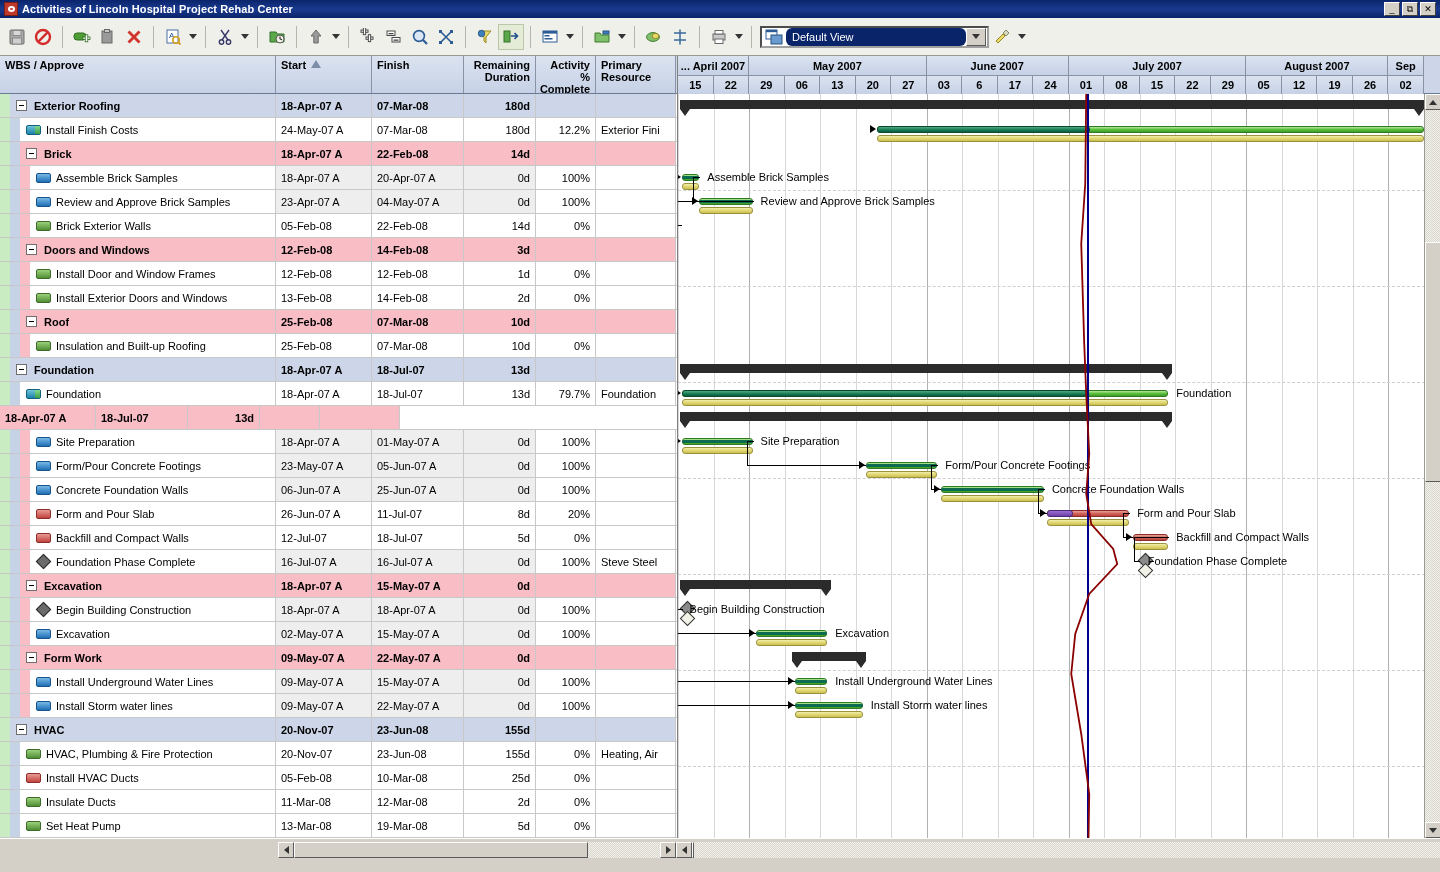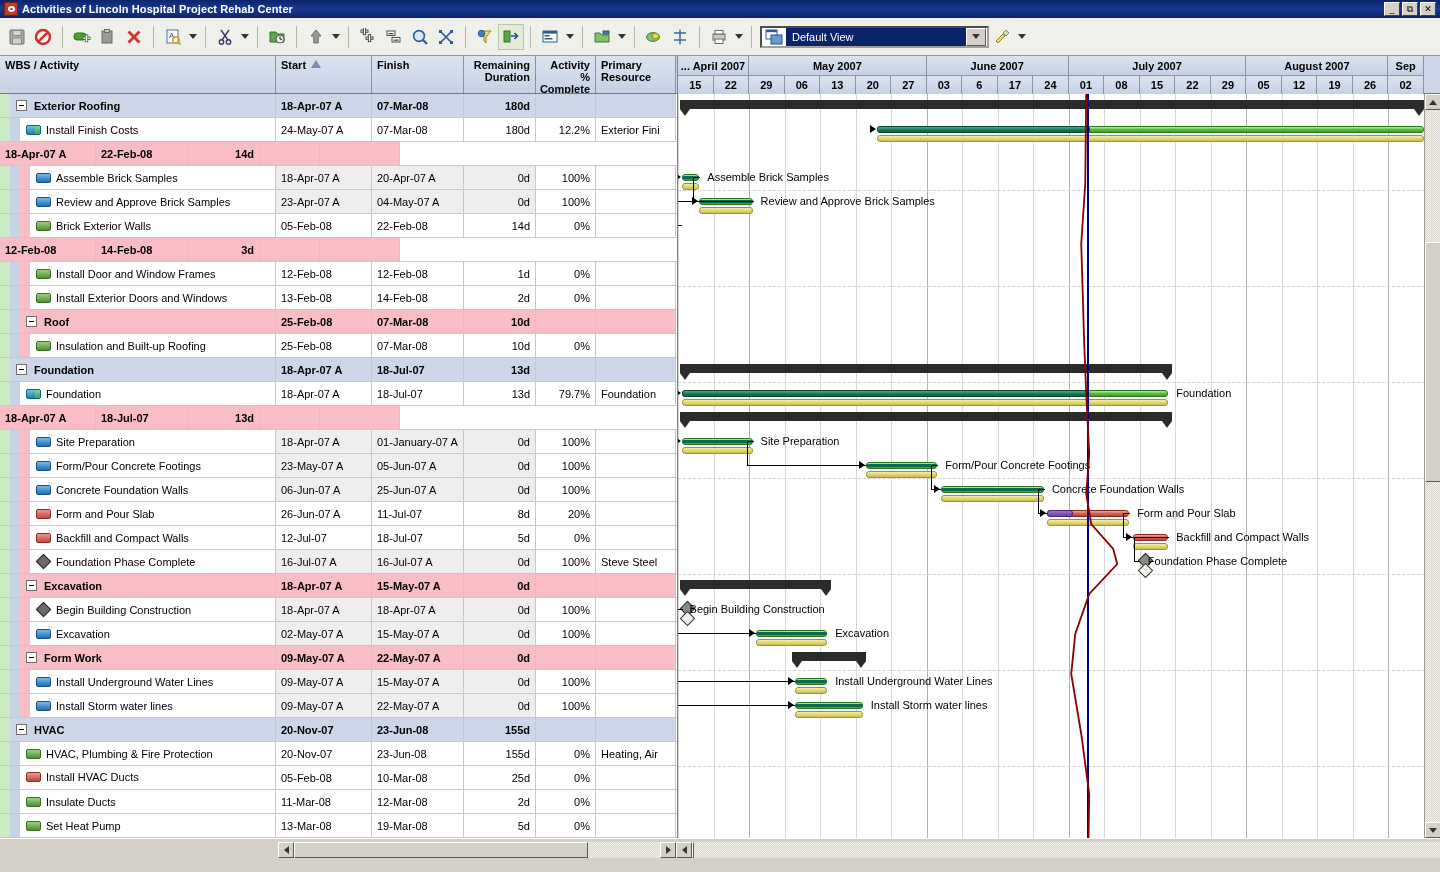--- a/index.html
+++ b/index.html
@@ -72,21 +72,21 @@
   }
   .viewbox .vb-icon {
     width: 20px; height: 18px; margin: 0 2px;
     display:flex;align-items:center;justify-content:center;
   }
   .viewbox .vb-field {
     width: 180px; height: 18px;
     background: #0a246a; color: #fff;
     font-size: 11px; line-height: 18px;
     padding-left: 6px;
-    white-space: nowrap; overflow: hidden;
+    white-space: nowrap; overflow: hidden; border-radius: 6px;
   }
   .viewbox .vb-drop {
     width: 20px; height: 18px;
     background: #d4d0c8;
     border: 1px solid #fff; border-right-color:#5a5a5a;border-bottom-color:#5a5a5a;
     display:flex;align-items:center;justify-content:center;
     margin-right: 1px;
   }
 
   
@@ -510,21 +510,21 @@
   <div class="tb-arrow">
       <span class="caret"></span>
     </div>
 </div>
 
 <div id="main">
 
   <div id="left-pane">
     <div class="thead">
       <div class="th w-name">
-        <span>WBS / Activity</span>
+        <span>WBS / Approve</span>
       </div>
       <div class="th w-start">
         <span>Start</span>
         <span class="sort-tri"></span>
       </div>
       <div class="th w-fin">
         <span>Finish</span>
       </div>
       <div class="th w-rem num">
         <span class="hdrwrap">
@@ -569,20 +569,28 @@
               <span class="lbl">Install Finish Costs</span>
             </span>
           </div>
           <div class="cell w-start">24-May-07 A</div>
           <div class="cell w-fin">07-Mar-08</div>
           <div class="cell w-rem num">180d</div>
           <div class="cell w-pct num">12.2%</div>
           <div class="cell w-res">Exterior Fini</div>
         </div>
         <div class="row wbs2">
+          <div class="cell namecell w-name" style="padding: 0px;">
+            <span class="stripe s-green"></span>
+            <span class="stripe s-blue"></span>
+            <span class="name-inner">
+              <span class="expander"></span>
+              <span class="lbl">Brick</span>
+            </span>
+          </div>
           <div class="cell w-start">18-Apr-07 A</div>
           <div class="cell w-fin">22-Feb-08</div>
           <div class="cell w-rem num">14d</div>
           <div class="cell w-pct num"></div>
           <div class="cell w-res"></div>
         </div>
         <div class="row act">
           <div class="cell namecell w-name" style="padding: 0px;">
             <span class="stripe s-green"></span>
             <span class="stripe s-blue"></span>
@@ -624,20 +632,28 @@
               <span class="lbl">Brick Exterior Walls</span>
             </span>
           </div>
           <div class="cell w-start">05-Feb-08</div>
           <div class="cell w-fin">22-Feb-08</div>
           <div class="cell w-rem num">14d</div>
           <div class="cell w-pct num">0%</div>
           <div class="cell w-res"></div>
         </div>
         <div class="row wbs2">
+          <div class="cell namecell w-name" style="padding: 0px;">
+            <span class="stripe s-green"></span>
+            <span class="stripe s-blue"></span>
+            <span class="name-inner">
+              <span class="expander"></span>
+              <span class="lbl">Doors and Windows</span>
+            </span>
+          </div>
           <div class="cell w-start">12-Feb-08</div>
           <div class="cell w-fin">14-Feb-08</div>
           <div class="cell w-rem num">3d</div>
           <div class="cell w-pct num"></div>
           <div class="cell w-res"></div>
         </div>
         <div class="row act">
           <div class="cell namecell w-name" style="padding: 0px;">
             <span class="stripe s-green"></span>
             <span class="stripe s-blue"></span>
@@ -740,21 +756,21 @@
           <div class="cell namecell w-name" style="padding: 0px;">
             <span class="stripe s-green"></span>
             <span class="stripe s-blue"></span>
             <span class="stripe s-pink"></span>
             <span class="name-inner">
               <span class="ic ic-blue"></span>
               <span class="lbl">Site Preparation</span>
             </span>
           </div>
           <div class="cell w-start shade">18-Apr-07 A</div>
-          <div class="cell w-fin shade">01-January-07 A</div>
+          <div class="cell w-fin shade">01-May-07 A</div>
           <div class="cell w-rem num shade">0d</div>
           <div class="cell w-pct num">100%</div>
           <div class="cell w-res"></div>
         </div>
         <div class="row act">
           <div class="cell namecell w-name" style="padding: 0px;">
             <span class="stripe s-green"></span>
             <span class="stripe s-blue"></span>
             <span class="stripe s-pink"></span>
             <span class="name-inner">
@@ -949,21 +965,21 @@
               <span class="lbl">HVAC, Plumbing &amp; Fire Protection</span>
             </span>
           </div>
           <div class="cell w-start">20-Nov-07</div>
           <div class="cell w-fin">23-Jun-08</div>
           <div class="cell w-rem num">155d</div>
           <div class="cell w-pct num">0%</div>
           <div class="cell w-res">Heating, Air</div>
         </div>
         <div class="row act">
-          <div class="cell namecell w-name" style="padding: 0px; align-items: flex-end;">
+          <div class="cell namecell w-name" style="padding: 0px;">
             <span class="stripe s-green"></span>
             <span class="stripe s-blue"></span>
             <span class="name-inner">
               <span class="ic ic-red"></span>
               <span class="lbl">Install HVAC Ducts</span>
             </span>
           </div>
           <div class="cell w-start">05-Feb-08</div>
           <div class="cell w-fin">10-Mar-08</div>
           <div class="cell w-rem num">25d</div>

